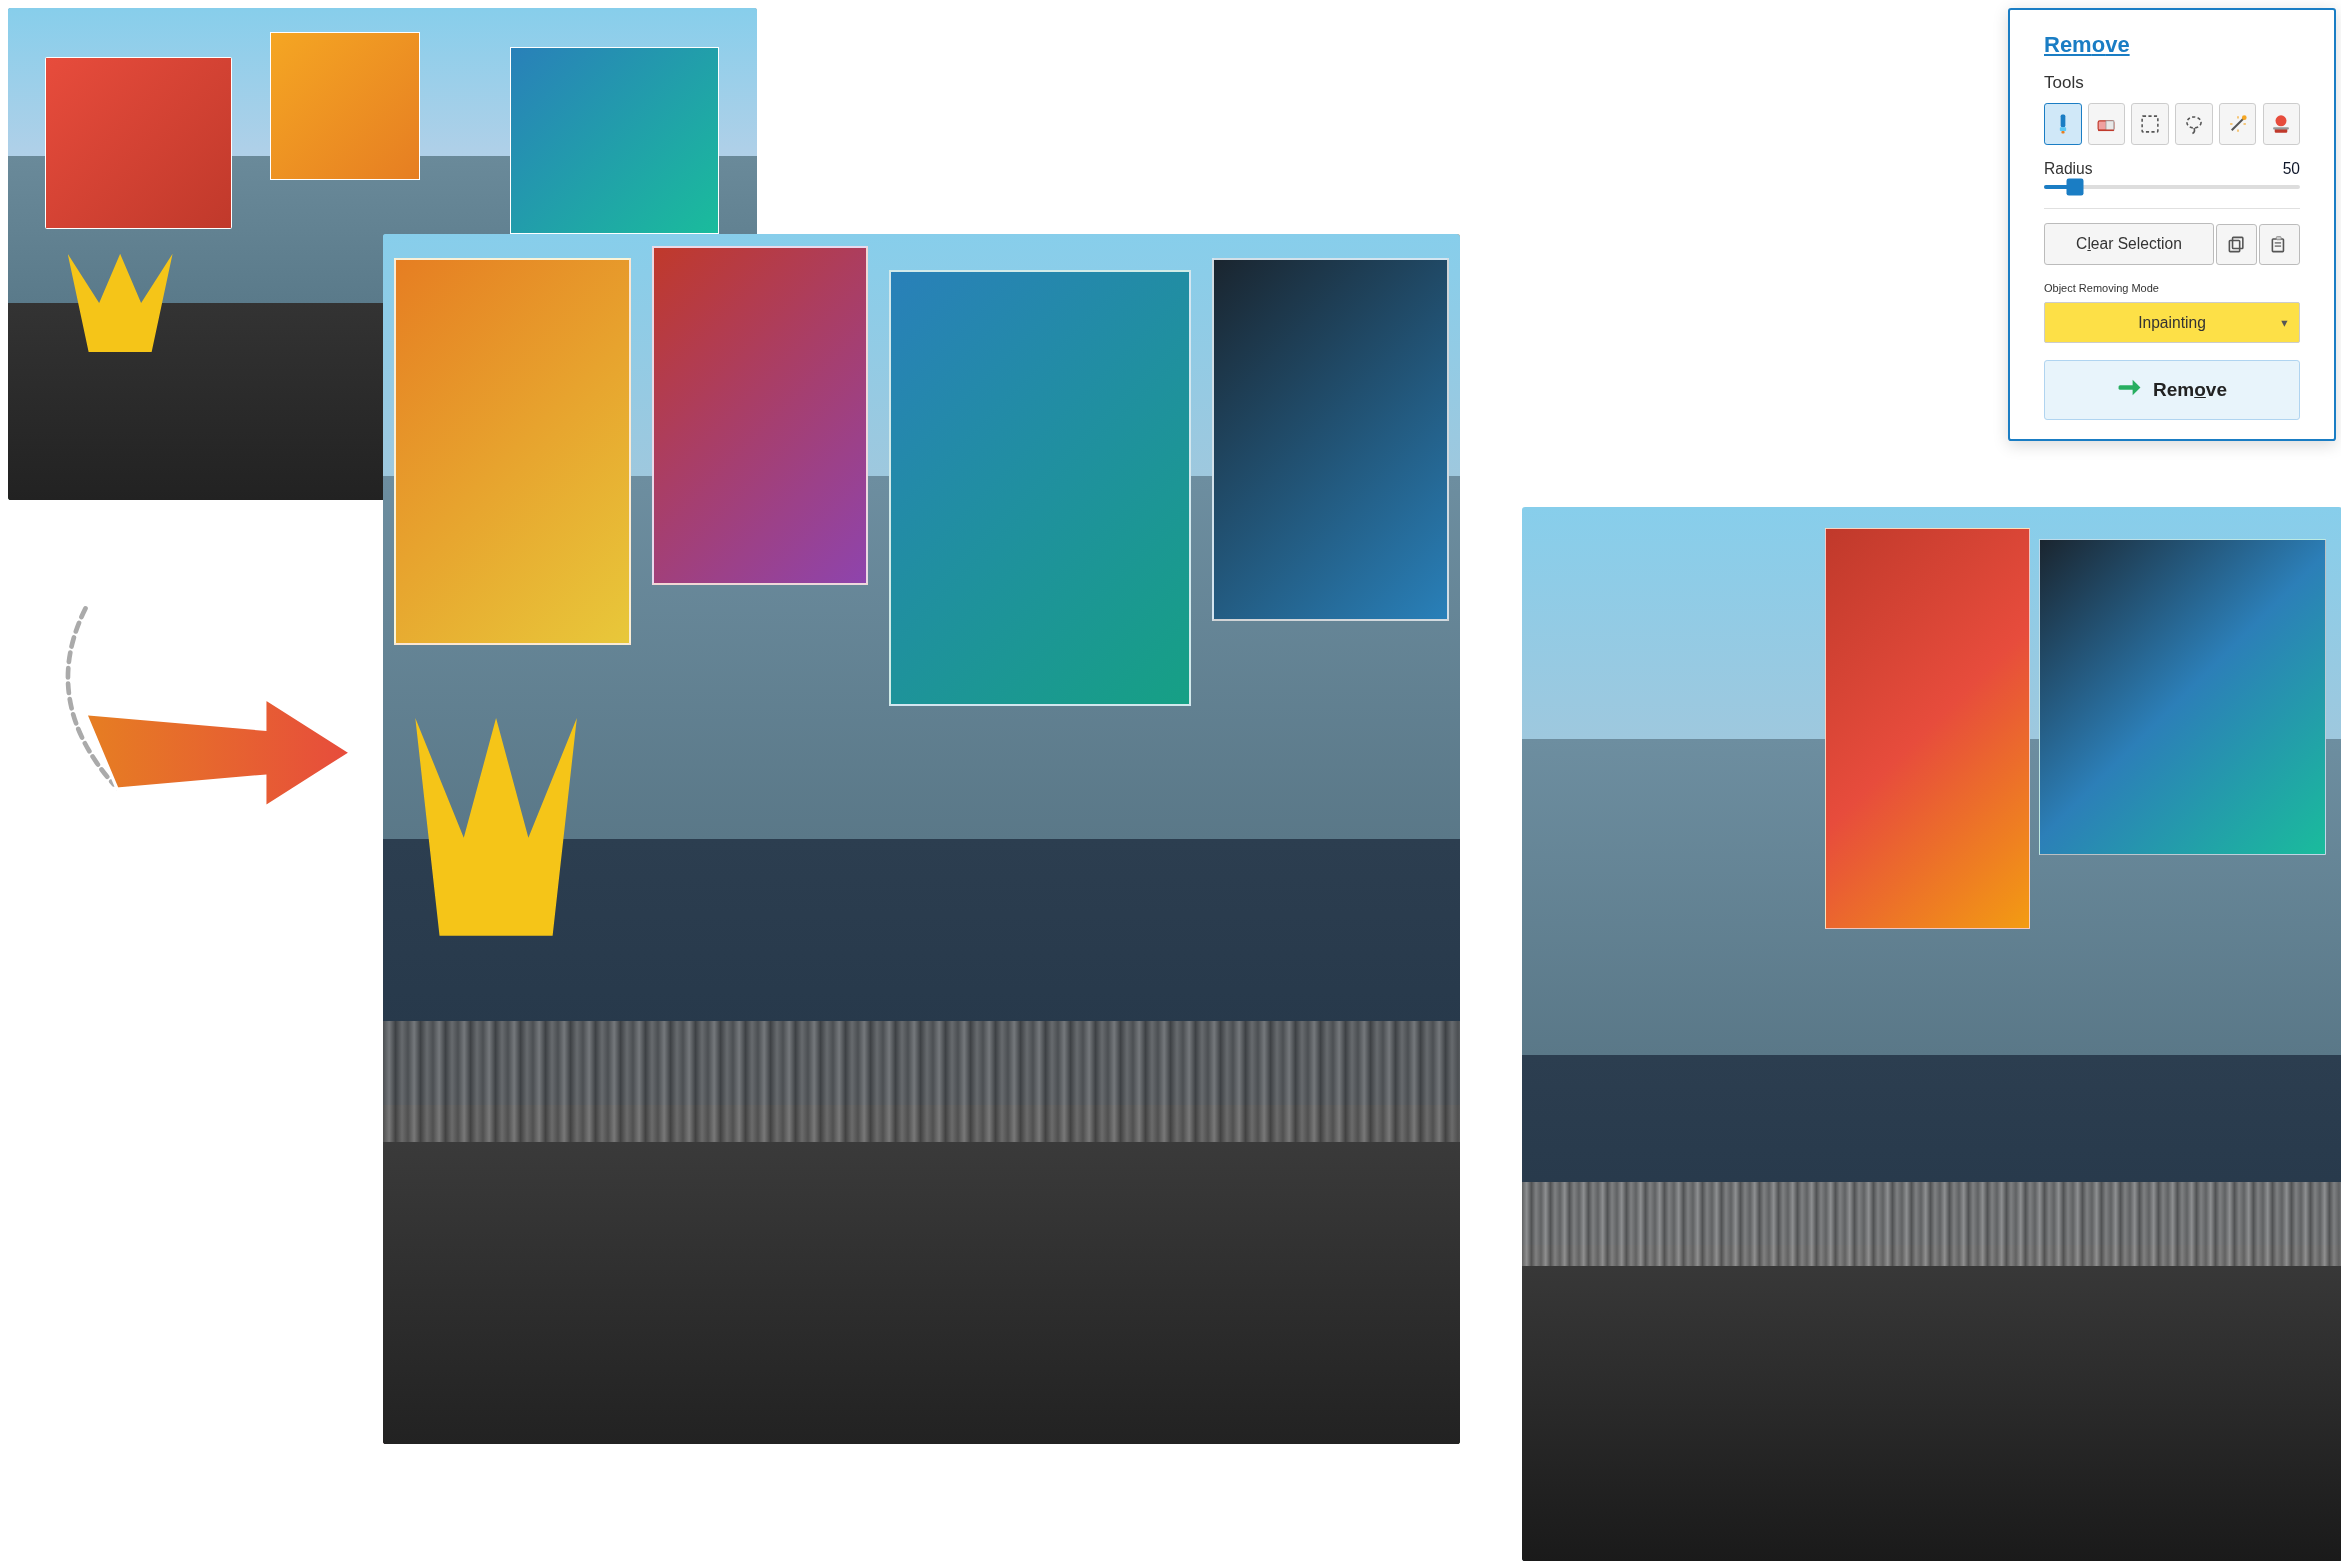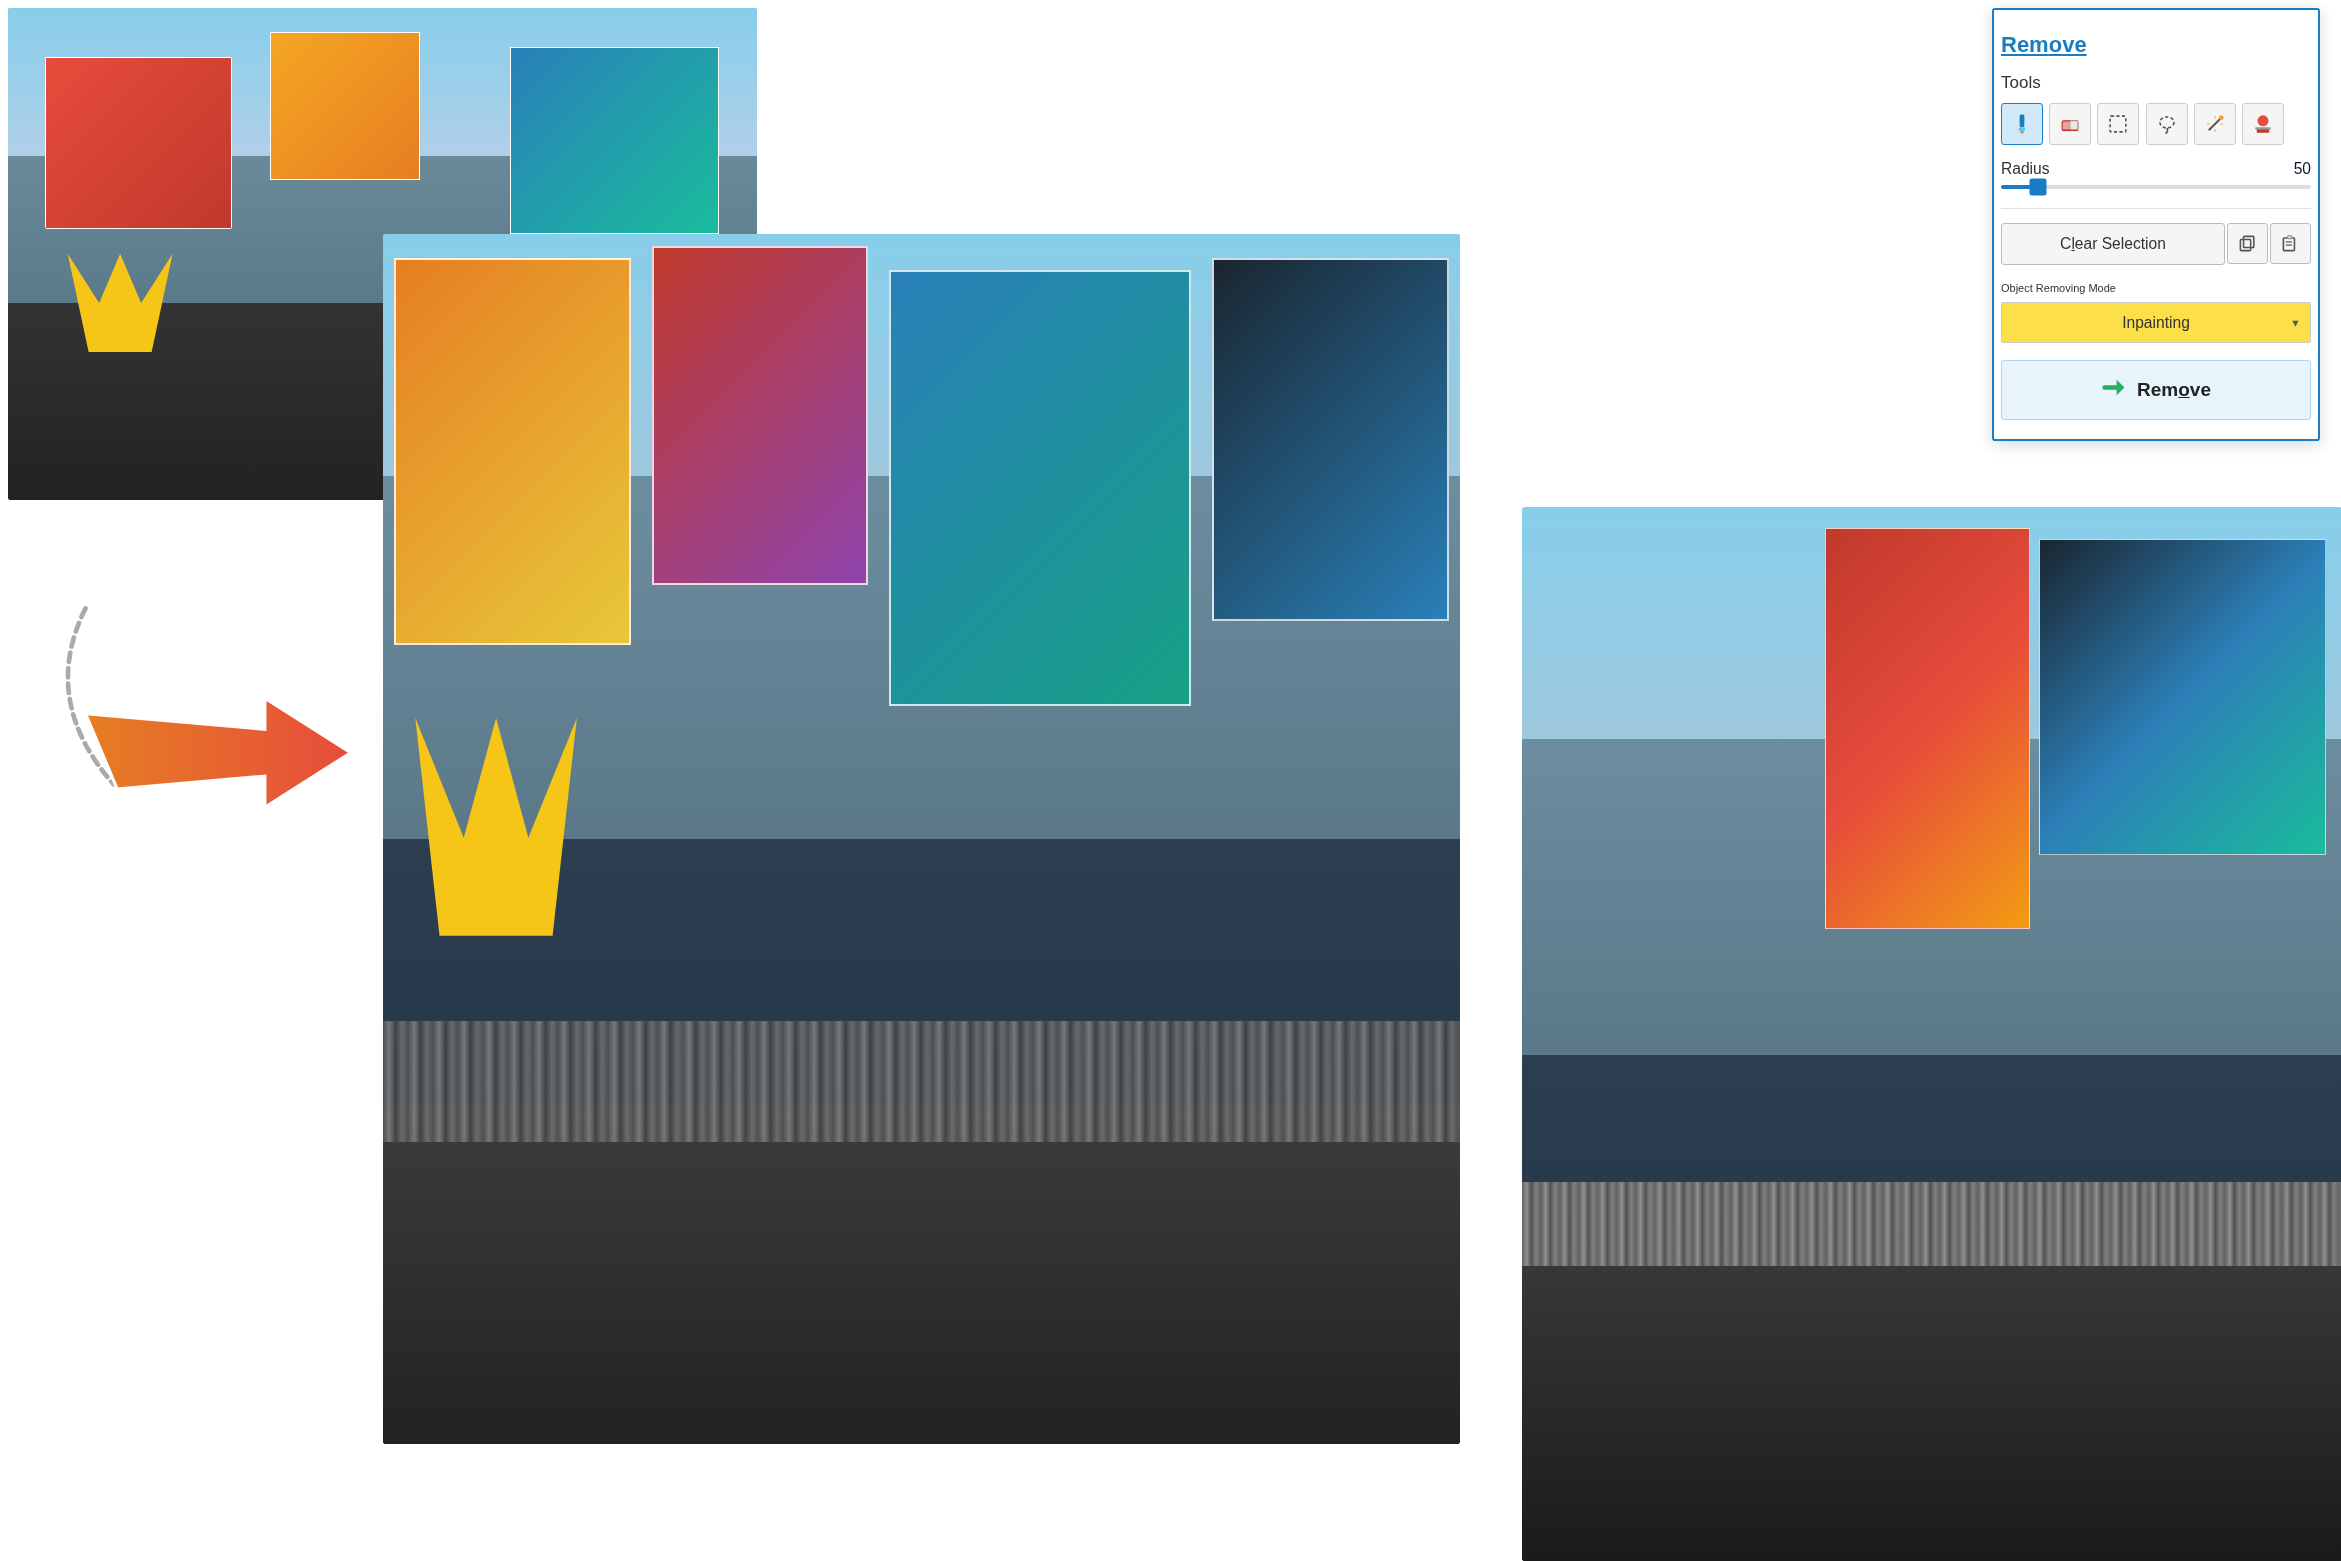--- a/index.html
+++ b/index.html
@@ -44,26 +44,26 @@
       background: linear-gradient(135deg, #87ceeb 0%, #4a8f6f 20%, #f5a623 40%, #e74c3c 55%, #2c3e50 70%, #16a085 85%, #d4ac0d 100%);
       border-radius: 3.1px;
       overflow: hidden;
       z-index: 2;
     }
 
     
     .remove-panel {
       position: absolute;
       top: 7.8px;
-      right: 22px;
+      right: 6px;
       width: 328px;
       background: #ffffff;
       border: 2.3px solid #1a7dc4;
       border-radius: 3.1px;
-      padding: 22px 7px 19px;
+      padding: 22px 34px 19px;
       z-index: 20;
       box-shadow: 0 3.1px 15.6px rgba(0,0,0,0.15);
     }
 
     .panel-title {
       font-size: 22px;
       font-weight: 600;
       color: #1a7dc4;
       margin-bottom: 15.6px;
       text-decoration: underline;
@@ -155,20 +155,21 @@
 
     .divider {
       height: 0.8px;
       background: #e0e0e0;
       margin: 14px 0;
     }
 
     .clear-selection-row {
       display: flex;
       gap: 2px;
+      align-items: center;
       margin-bottom: 17px;
     }
 
     .clear-selection-btn {
       flex: 1;
       padding: 11px 15.6px;
       background: #f5f5f5;
       border: 1.6px solid #bbb;
       border-radius: 3.1px;
       font-size: 15.6px;

